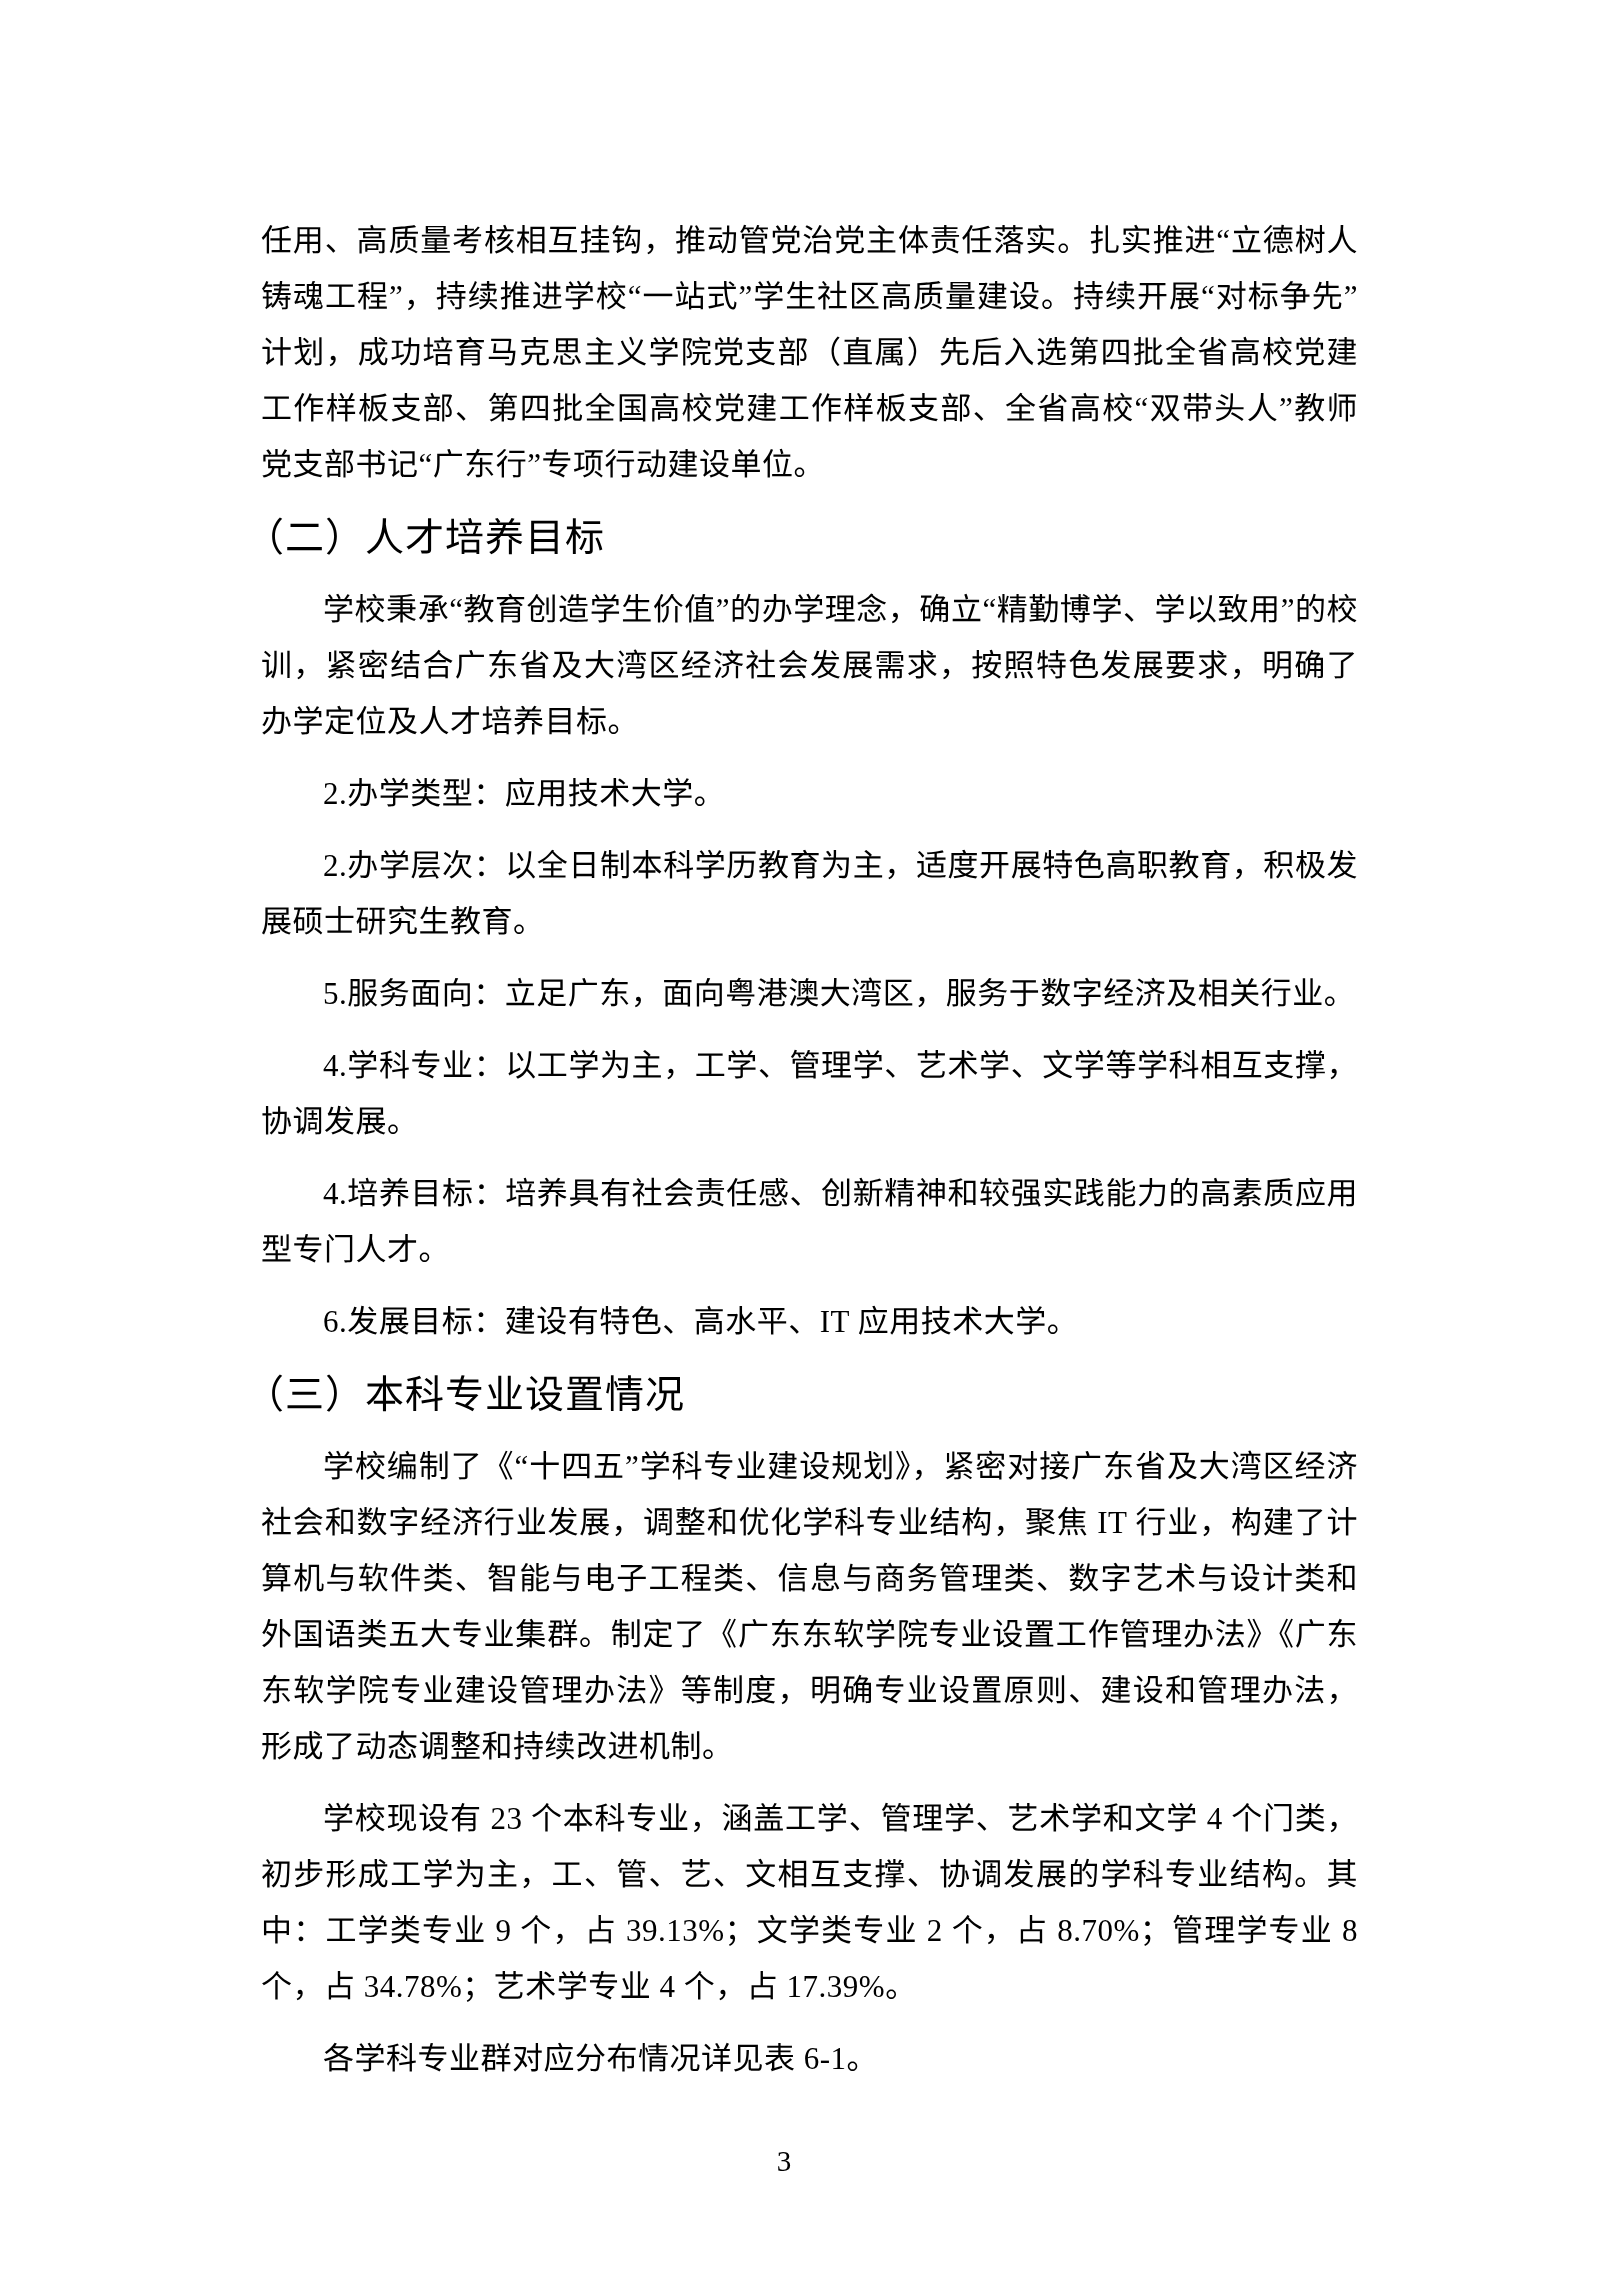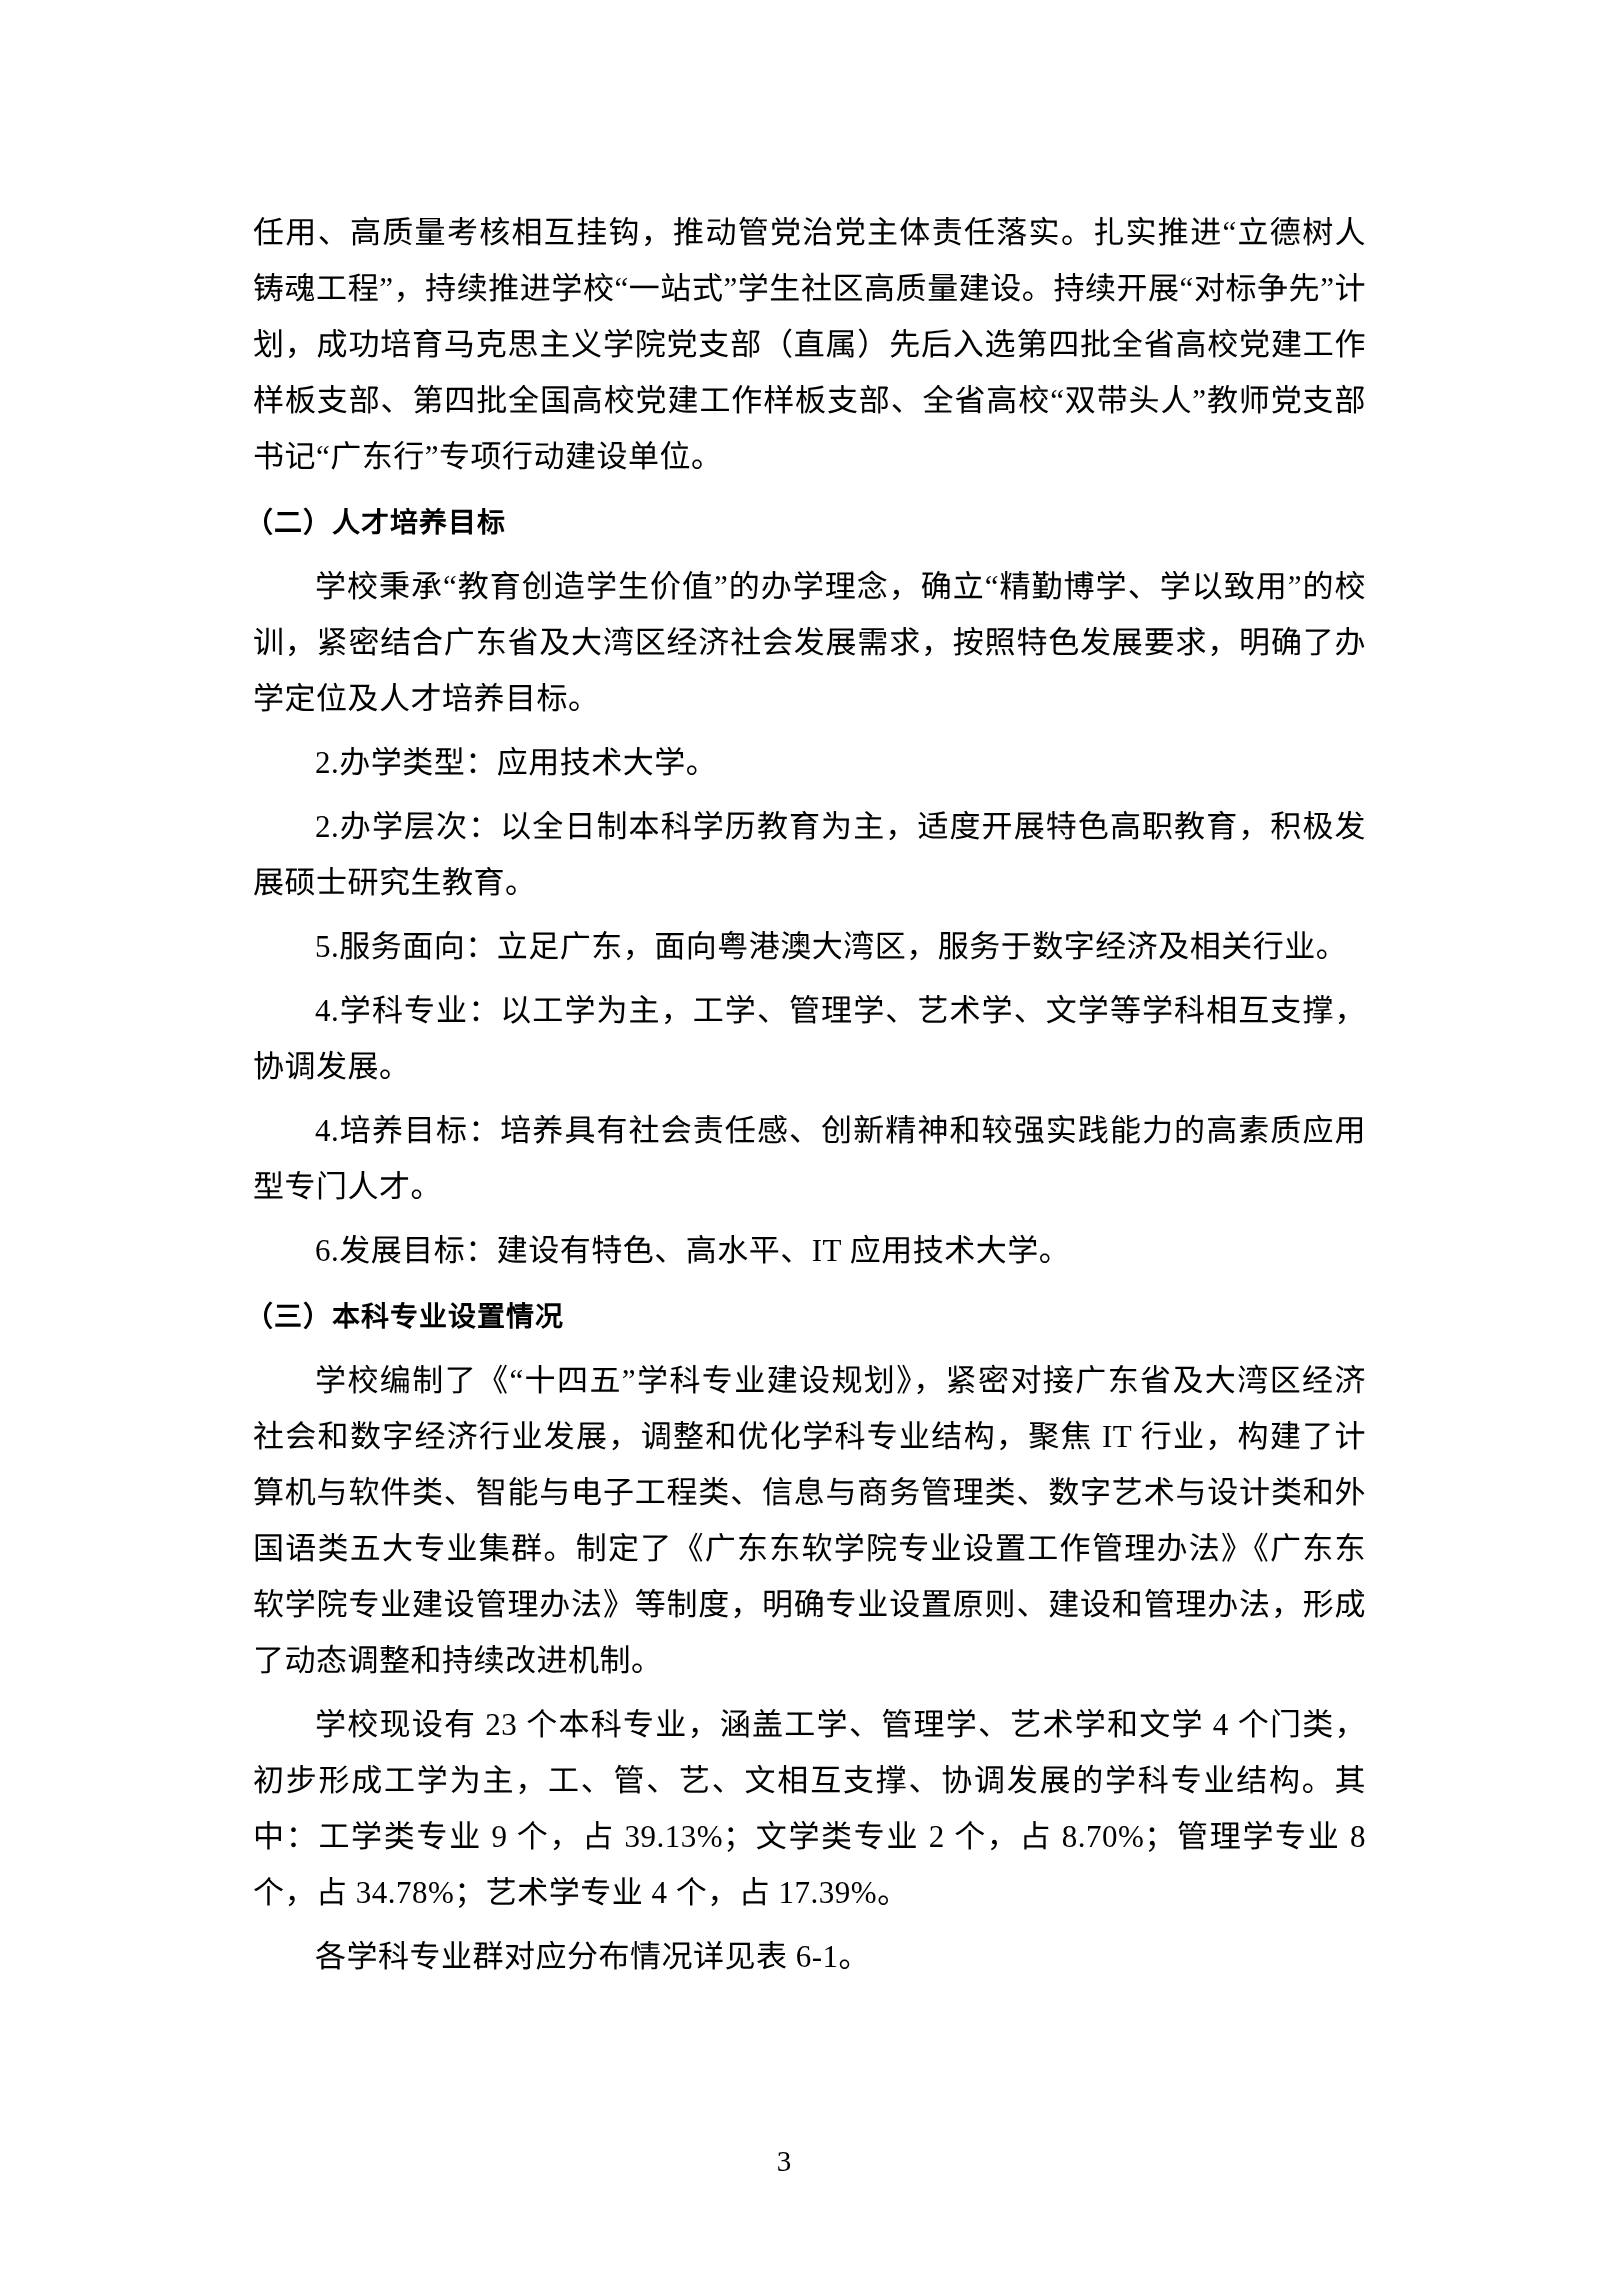--- a/index.html
+++ b/index.html
@@ -29,32 +29,32 @@
     left: 245px;
     top: 197px;
     width: 1129px;
   }
   p.body-para {
     font-family: "Liberation Serif", serif;
     font-size: 31px;
     line-height: 56px;
     text-align: justify;
     text-justify: inter-ideograph;
-    margin: 8px;
+    margin: 16px;
     text-indent: 2em;
     letter-spacing: 0.5px;
     word-break: break-all;
   }
   p.no-indent {
     text-indent: 0;
   }
   h2.section-heading {
     font-family: "Liberation Sans", sans-serif;
-    font-weight: 700;
-    font-size: 28px;
+    font-weight: 400;
+    font-size: 39px;
     line-height: 57px;
     margin: 8.8px 0 7.8px 0;
     letter-spacing: 1px;
     color: #000000;
   }
   .page-number {
     position: absolute;
     left: 0;
     right: 52px;
     top: 2145px;

